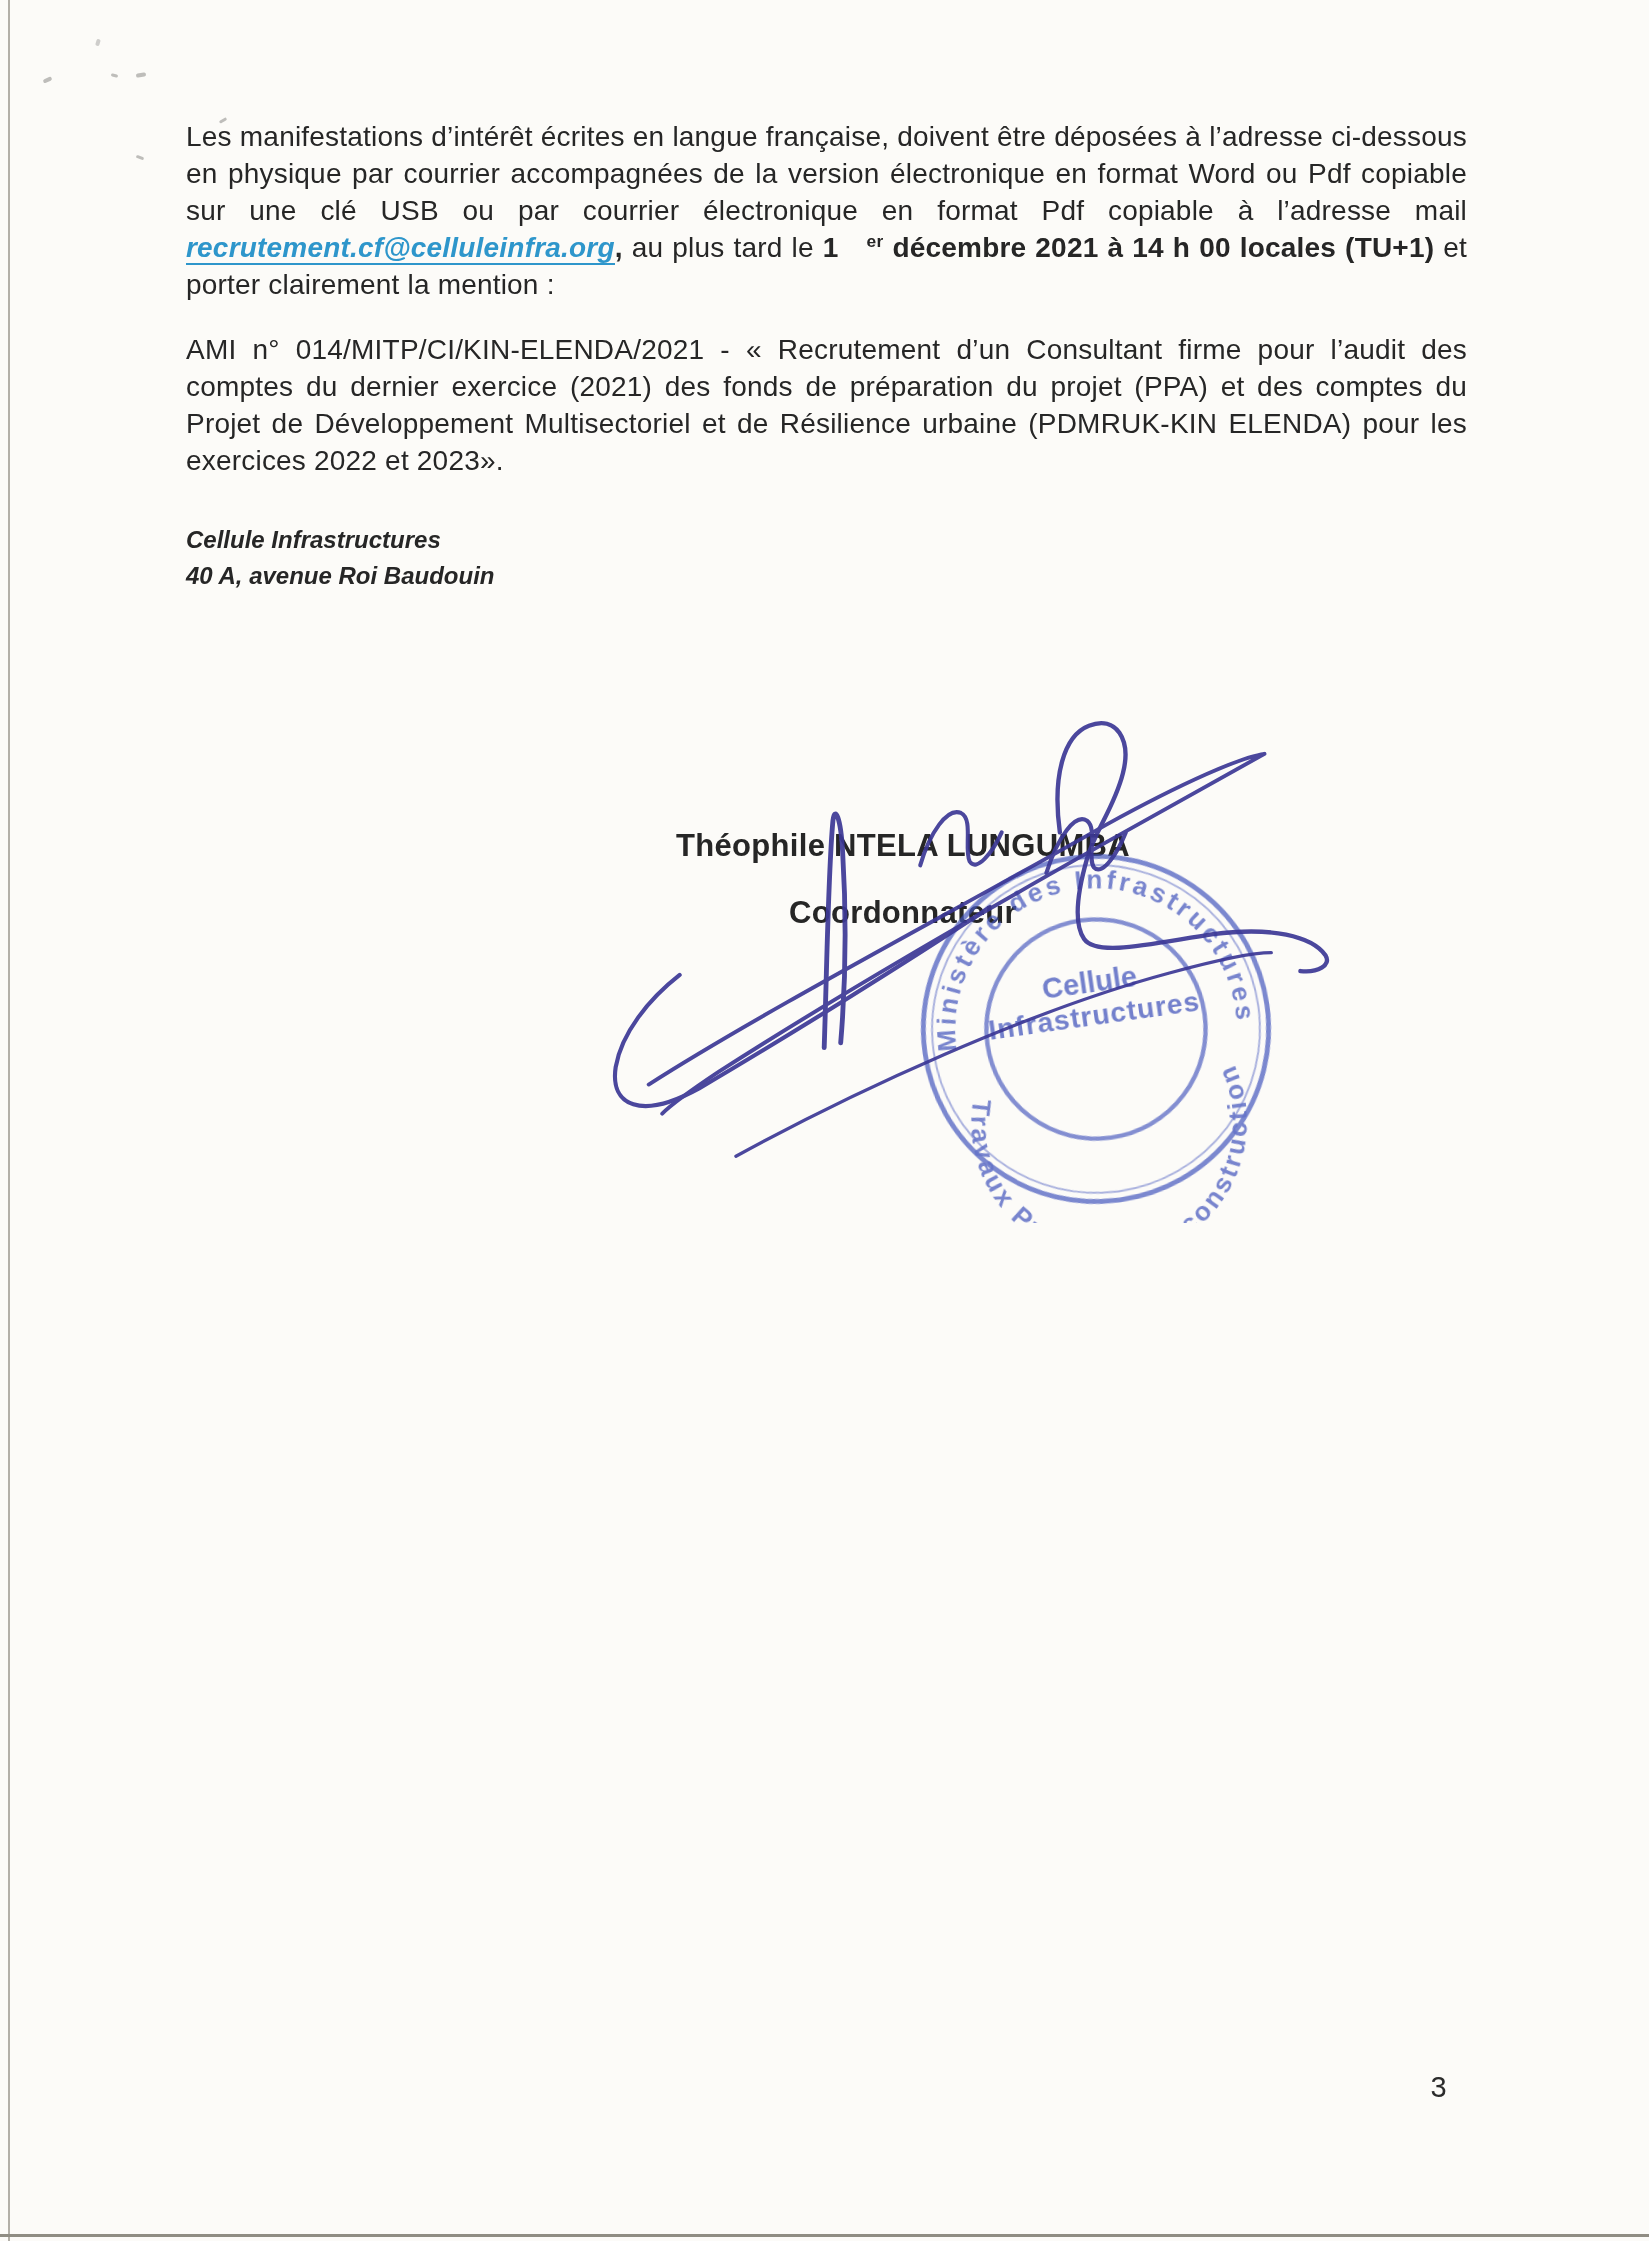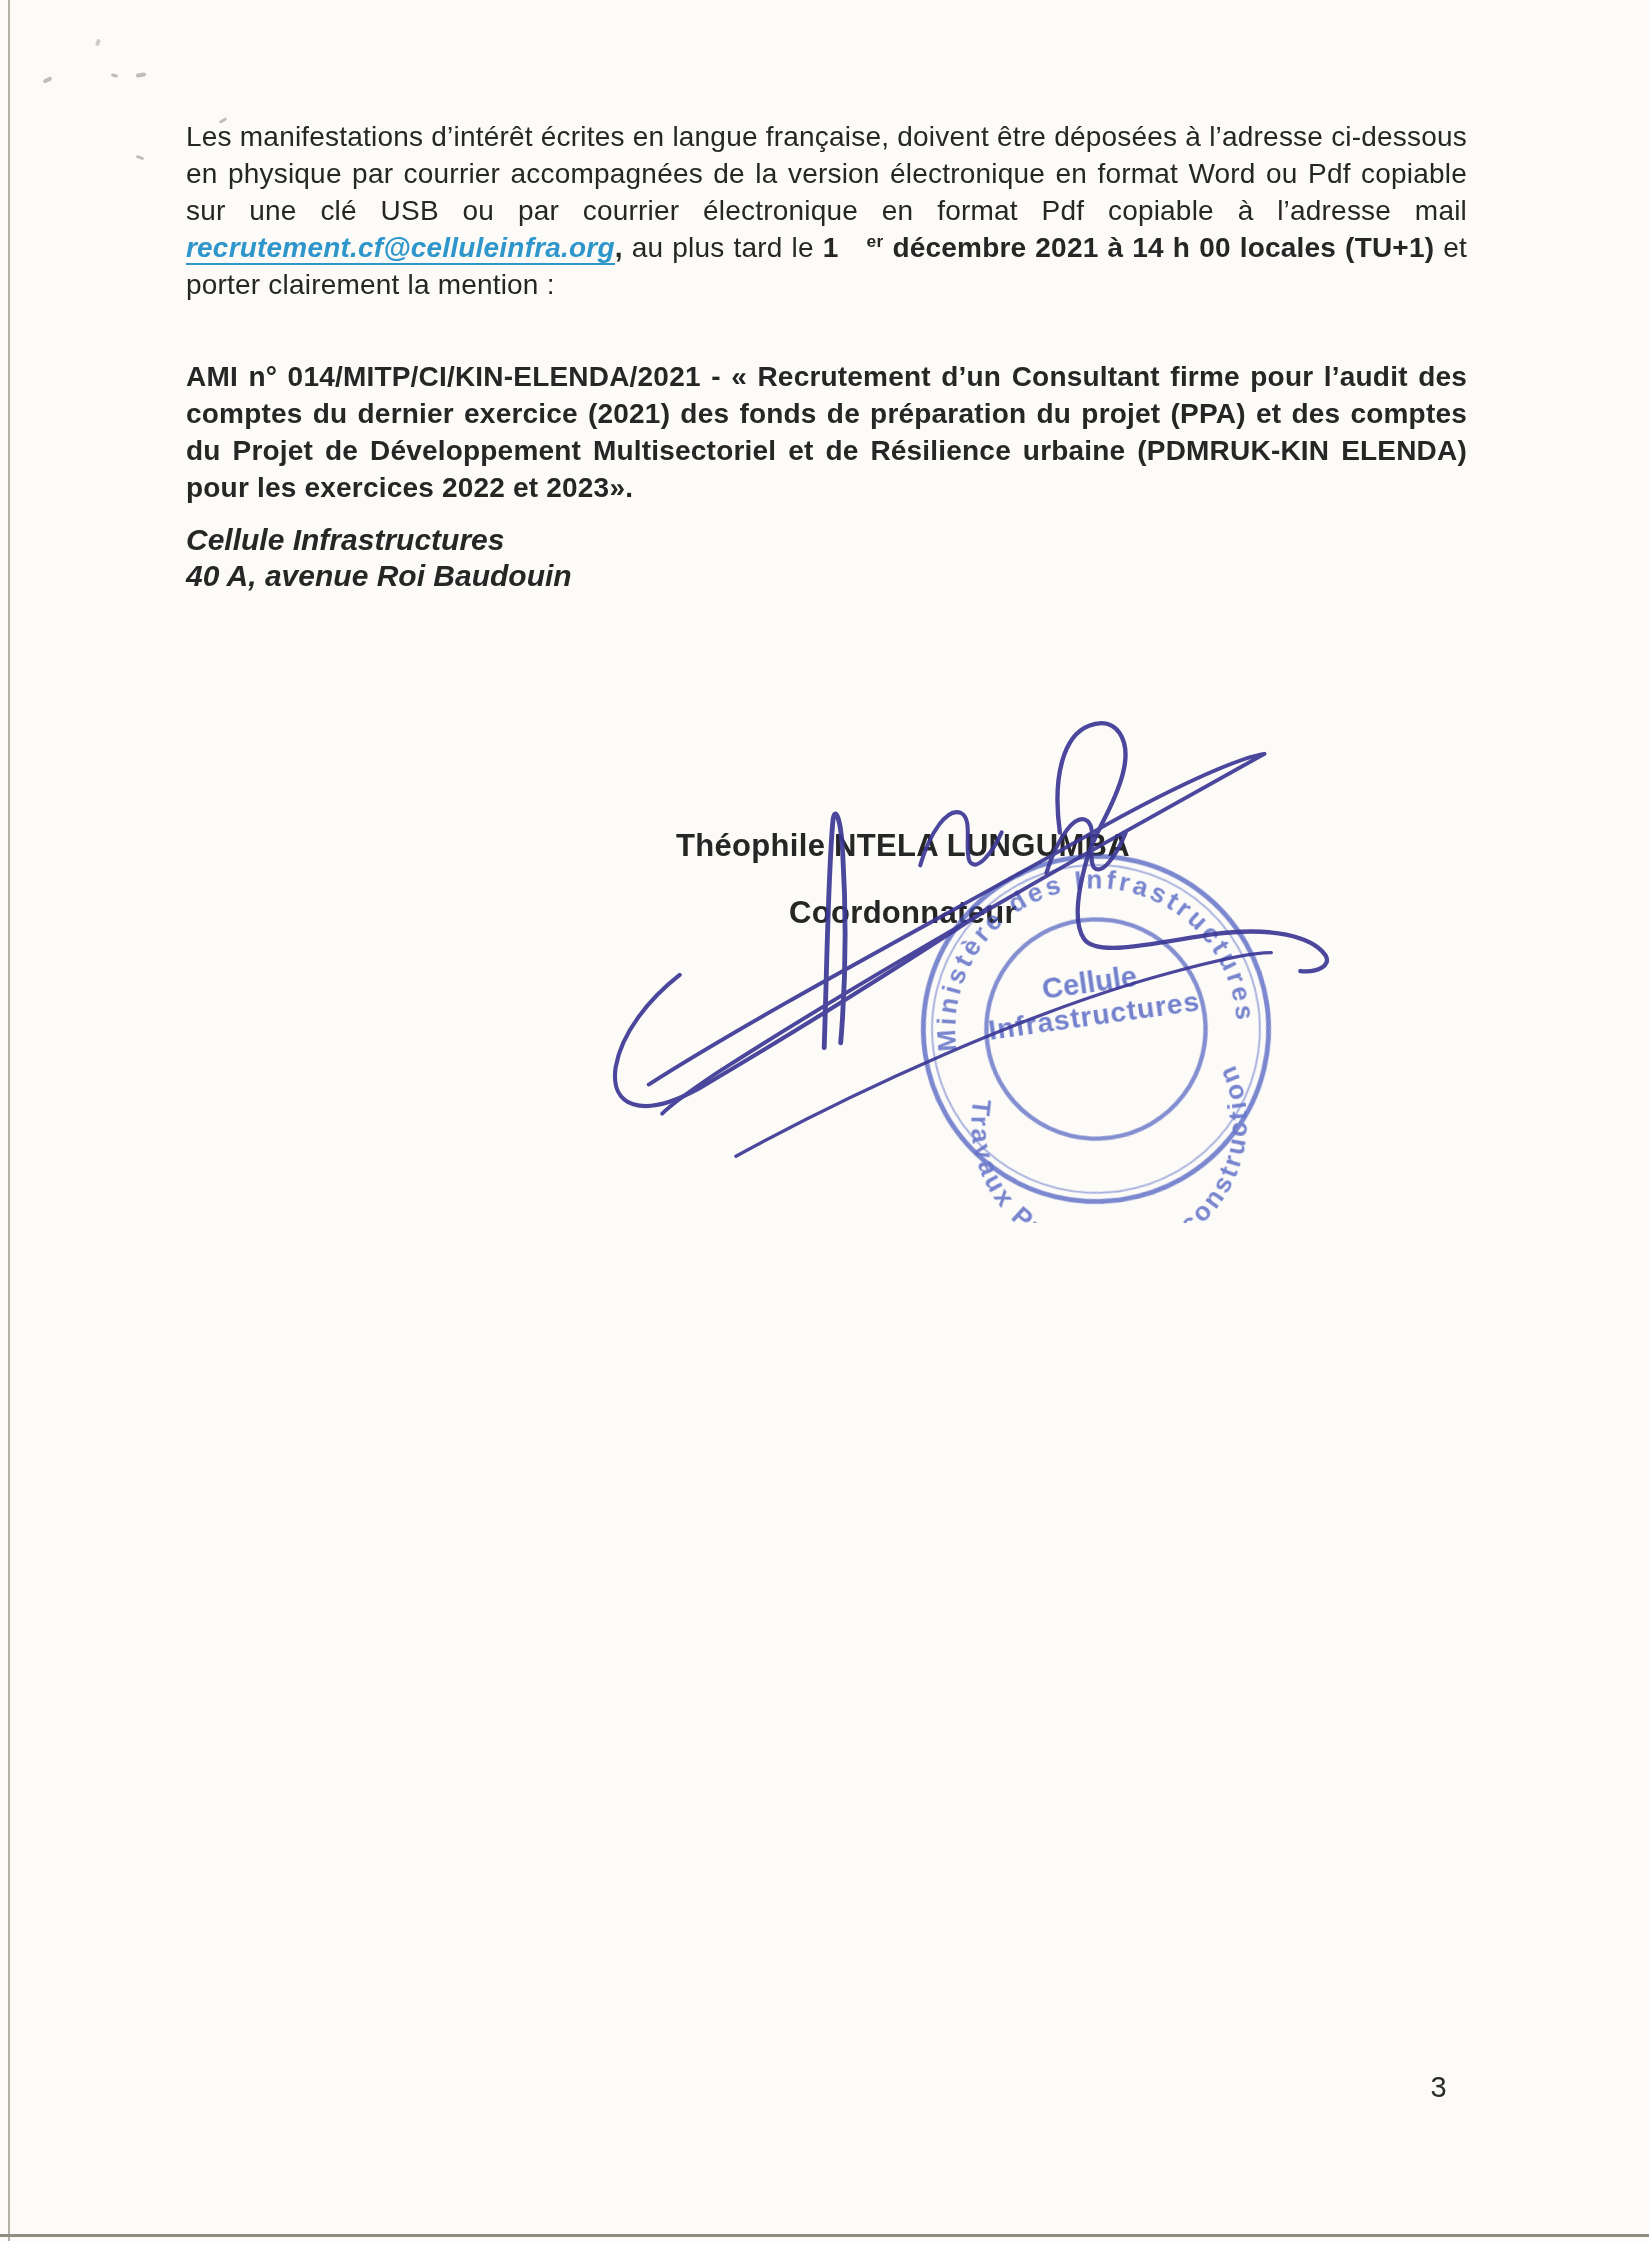--- a/index.html
+++ b/index.html
@@ -22,33 +22,33 @@
   .sp5{left:136px;top:156px;width:7.8px;height:2.9px;transform:rotate(20deg);}
   .sp6{left:96px;top:39px;width:3.9px;height:6.8px;transform:rotate(18deg);opacity:.4;}
 
   .para{
     position:absolute;left:186px;width:1281px;
     font-size:28px;line-height:37px;
     text-align:justify;margin:0;
     letter-spacing:0.2px;
   }
   .intro{top:118px;}
-  .mention{top:358px;font-weight:bold;}
+  .mention{top:331px;font-weight:normal;}
   .b{font-weight:bold;}
   sup.b{font-size:.62em;line-height:0;margin-left:28px;}
   .email-link{
     font-weight:bold;font-style:italic;
     color:#2e96cb;text-decoration:none;
     border-bottom:2.9px solid #2e96cb;
     cursor:pointer;
     margin-top:12px;
   }
   .contact{
     position:absolute;left:186px;top:522px;
-    font-size:30px;line-height:36px;
+    font-size:24px;line-height:36px;
     font-weight:bold;font-style:italic;
   }
   .sig-name{
     position:absolute;left:602px;top:828px;width:602px;
     text-align:center;font-size:31px;font-weight:bold;letter-spacing:0.3px;
   }
   .sig-title{
     position:absolute;left:602px;top:895px;width:602px;
     text-align:center;font-size:31px;font-weight:bold;letter-spacing:0.3px;
   }

